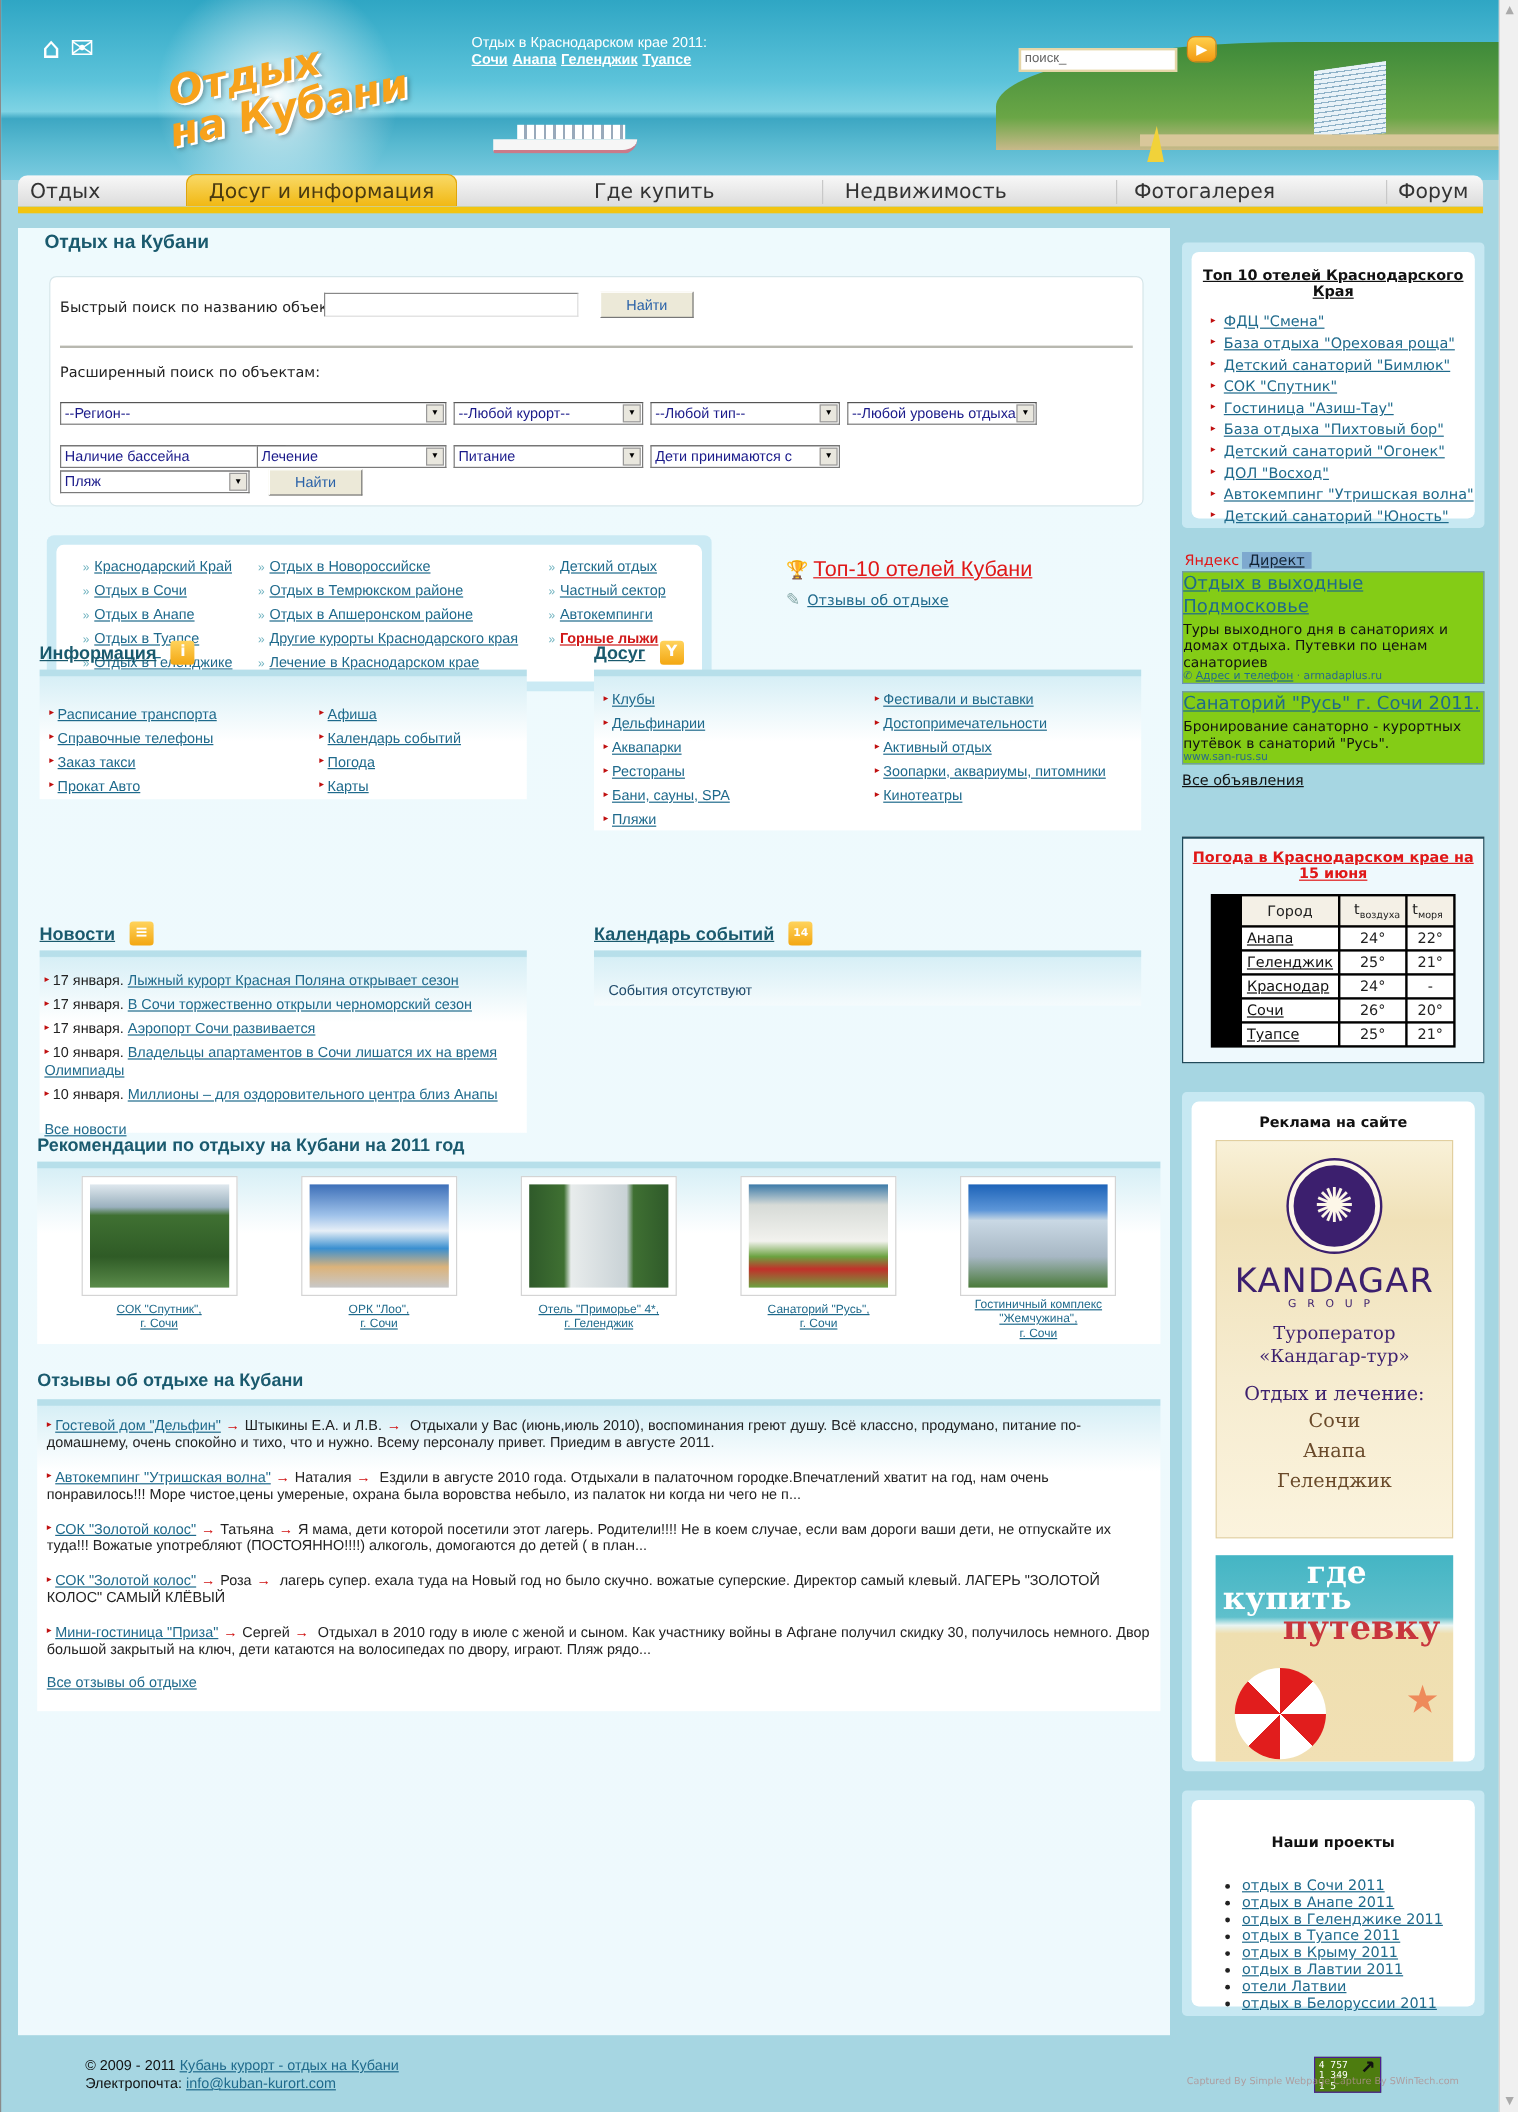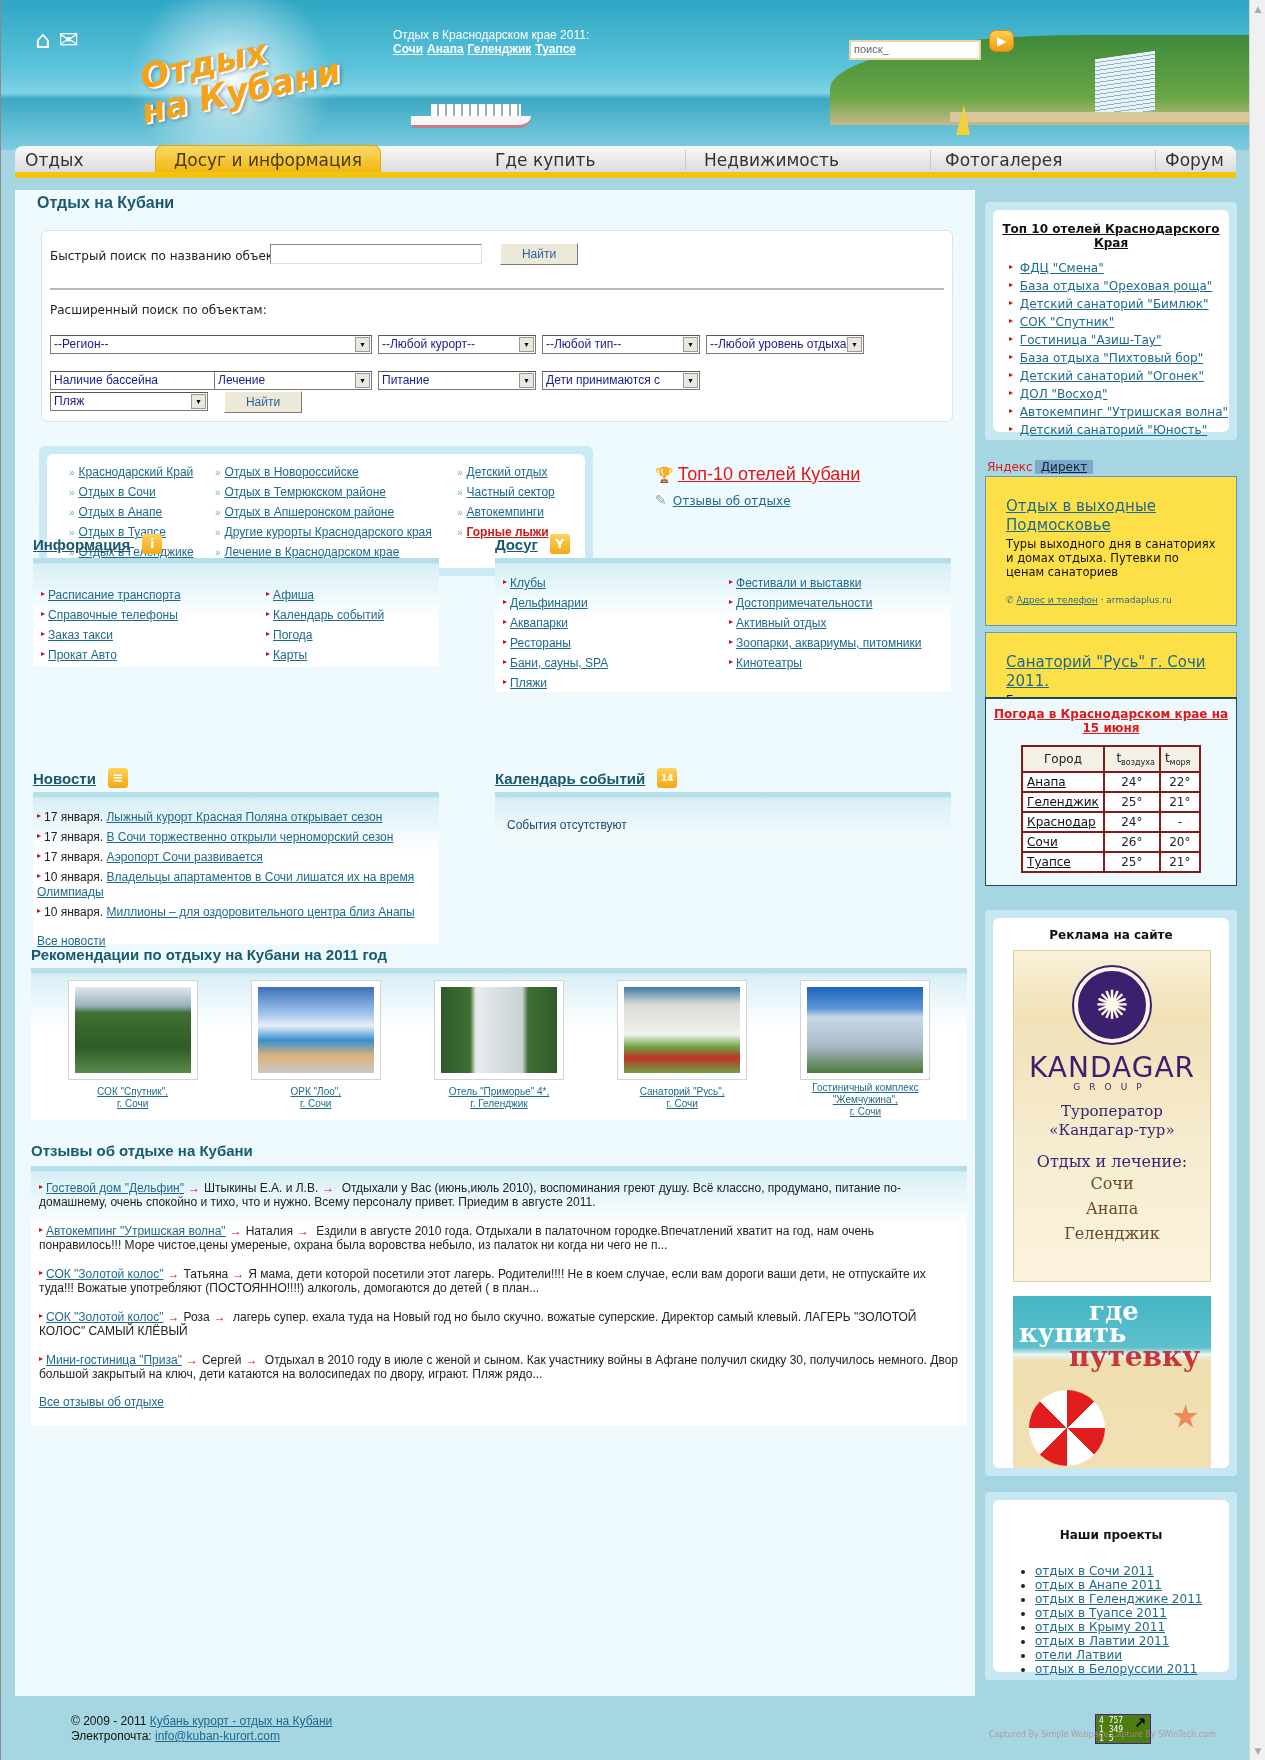--- a/index.html
+++ b/index.html
@@ -97,29 +97,29 @@
   .sbox { position: absolute; left: 0; width: 252px; background: #c7e8f2; border-radius: 4px; }
   .sbox .in { position: absolute; left: 8px; right: 8px; background: #fff; border-radius: 6px; }
   .top10box .ttl { text-align: center; font-weight: bold; text-decoration: underline; font-size: 12px; color: #111; margin-top: 12px; line-height: 14px; }
   .top10box ul { list-style: none; margin: 8px 0 0 16px; font-size: 12px; }
   .top10box li { height: 18px; line-height: 18px; }
 
   .ydirect { position: absolute; left: 0; width: 252px; }
   .ytab { font-size: 12px; height: 18px; line-height: 18px; }
   .ytab .y { color: #e01818; padding: 0 2px; }
   .ytab .d { background: #7ea9cf; color: #123; text-decoration: underline; padding: 0 6px; }
-  .ad { background: #fde047; border: 1px solid #6d95b7; padding: 20px; margin-bottom: 6px; }
+  .ad { background: #84cc16; border: 1px solid #6d95b7; padding: 0; margin-bottom: 6px; }
   .ad .at { font-size: 15px; line-height: 19px; color: #1f6a8c; text-decoration: underline; }
   .ad .ab { font-size: 11.5px; line-height: 14px; color: #111; margin-top: 2px; }
-  .ad .af { font-size: 9px; color: #2a6a8a; margin-top: 16px; }
+  .ad .af { font-size: 9px; color: #2a6a8a; margin-top: 0; }
   .alllink { font-size: 12px; color: #111; text-decoration: underline; }
 
   .weather { background: #eef9fd; border: 1px solid #1f4a5a; border-top: 2px solid #1f4a5a; padding: 8px 0 12px; text-align: center; }
   .weather .wt { color: #e01818; font-weight: bold; text-decoration: underline; font-size: 12px; line-height: 14px; }
-  .weather table { margin: 10px auto 0; border-collapse: separate; border-spacing: 2px; background: #7f1d1d; font-size: 12px; }
+  .weather table { margin: 10px auto 0; border-collapse: separate; border-spacing: 2px; background: #000000; font-size: 12px; padding-left: 24px; }
   .weather th { background: #f4f0e6; font-weight: normal; padding: 4px 4px; height: 22px; }
   .weather td { background: #fff; padding: 2px 4px; height: 18px; text-align: center; }
   .weather td.city { text-align: left; }
   .weather td.city a { color: #111; }
   sub { font-size: 8px; }
 
   .adbox .ttl { text-align: center; font-weight: bold; font-size: 12px; margin-top: 10px; color: #111; }
   .kandagar { position: absolute; left: 20px; top: 32px; width: 198px; height: 332px; background: linear-gradient(180deg,#f9f1d8 0%, #f0e1b8 20%, #f6ecd0 60%, #fbf3dd 100%); border: 1px solid #e2cf9f; text-align: center; font-family: "DejaVu Serif", serif; }
   .kandagar .emb { width: 76px; height: 76px; border-radius: 50%; background: #3c1f6e; margin: 16px auto 0; border: 4px solid #fdf7e8; box-shadow: 0 0 0 2px #3c1f6e; color: #fdf7e8; font-size: 40px; line-height: 68px; }
   .kandagar .brand { font-family: "DejaVu Sans", sans-serif; font-size: 28px; color: #3c1f6e; margin-top: 8px; letter-spacing: 1px; }

